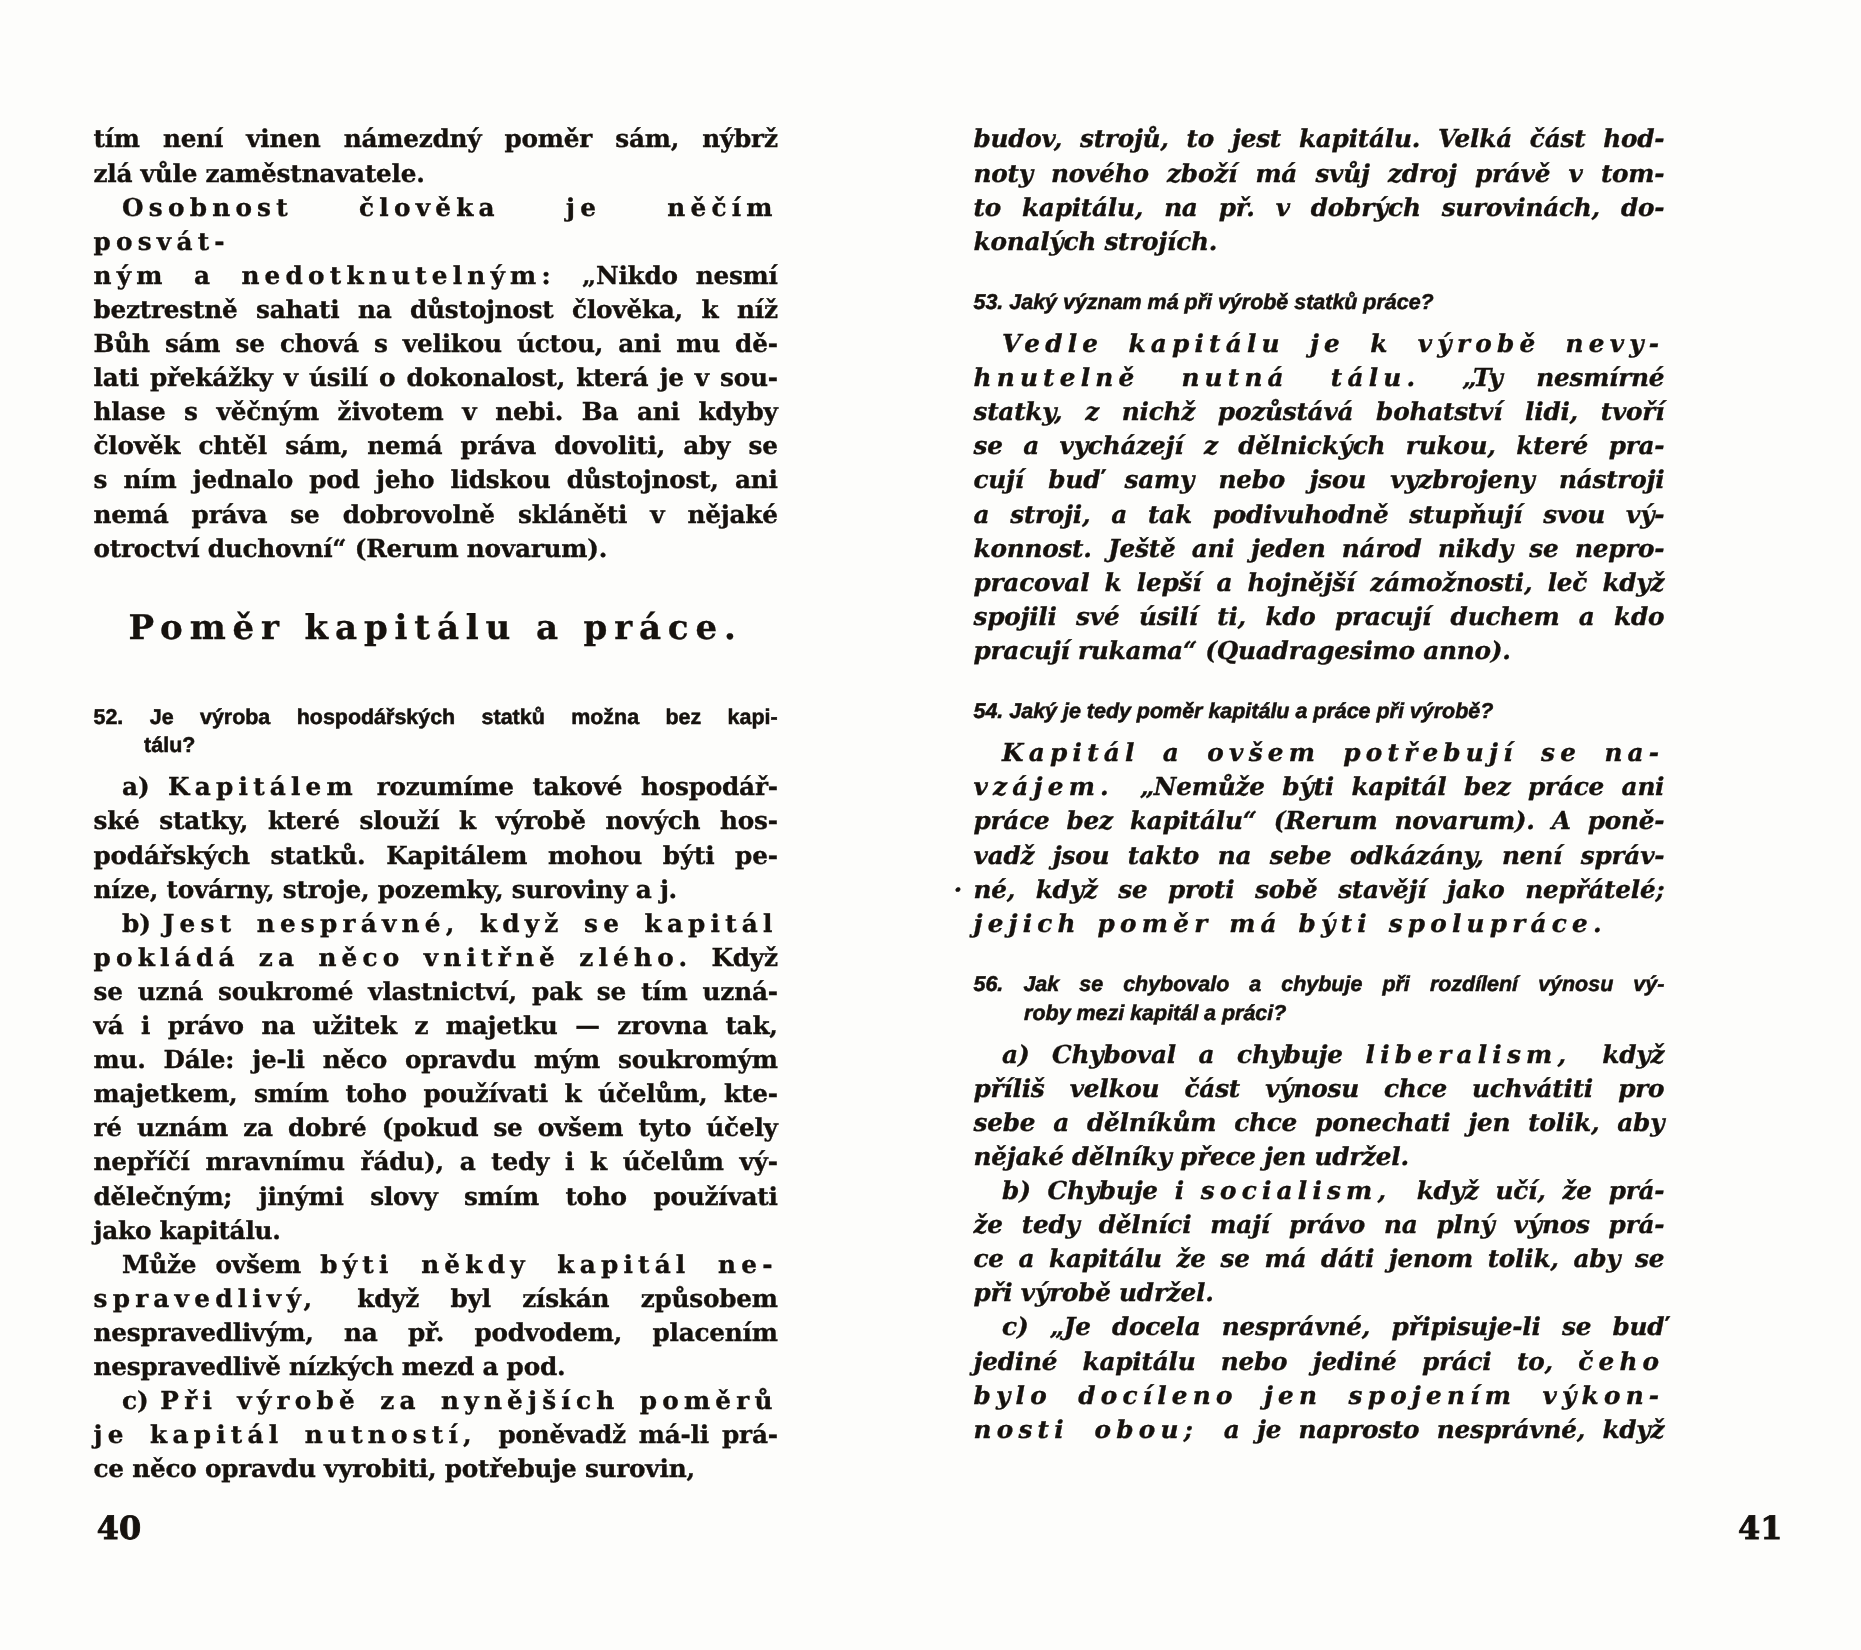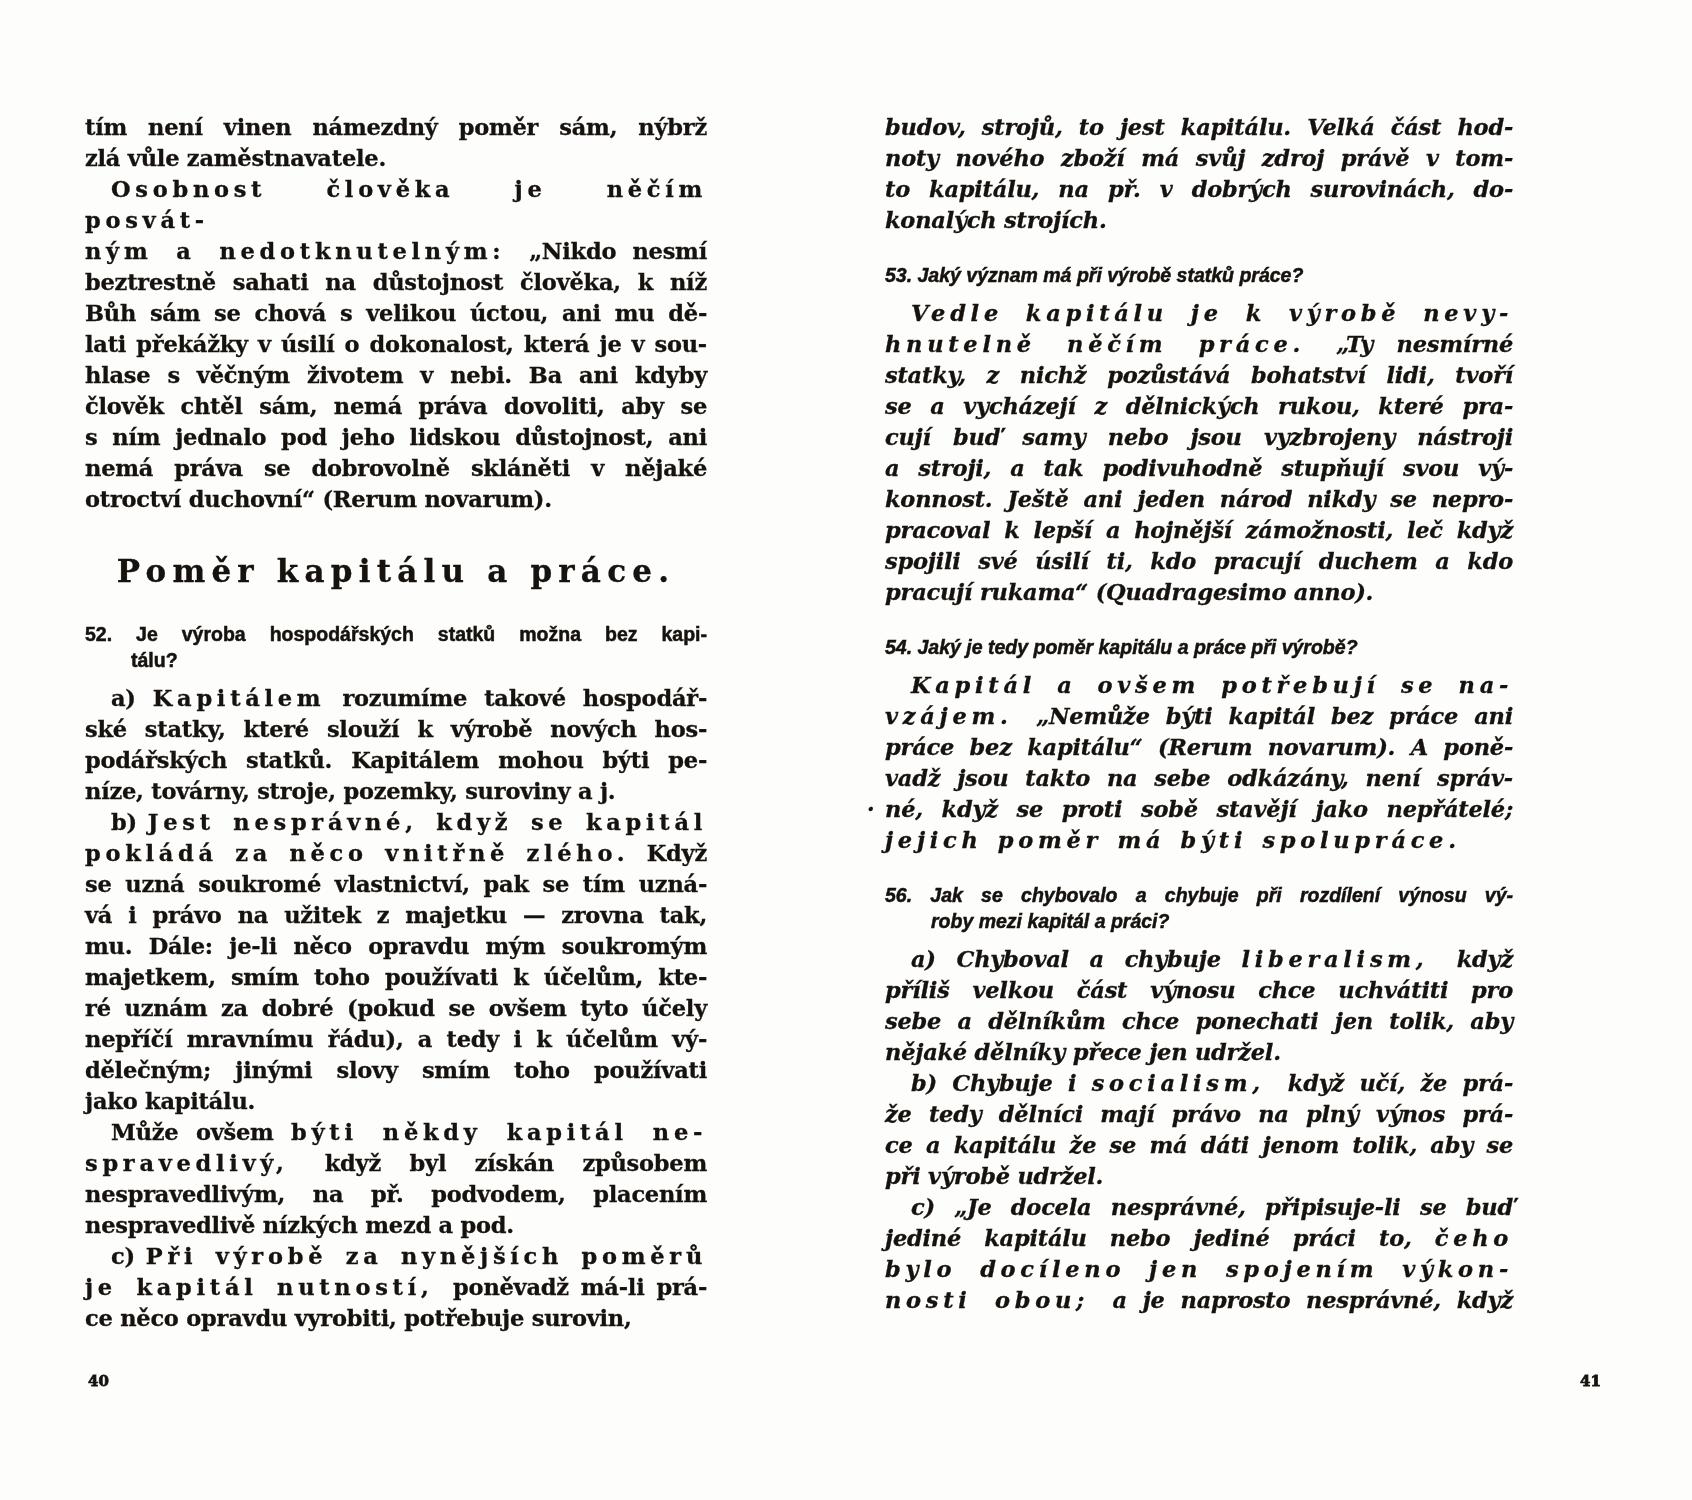--- a/index.html
+++ b/index.html
@@ -14,21 +14,21 @@
     position:absolute;top:112px;
     font-size:22.5px;font-weight:700;line-height:31px;
     letter-spacing:-0.01em;
     -webkit-text-stroke:0.3px #16120e;
   }
   #left-col{left:85px;width:622px;}
   #right-col{left:885px;width:628px;font-style:italic;}
 
   .block{margin:0;}
   .block.para{margin:0;}
-  .block.center{margin:34px 0 28px;}
+  .block.center{margin:34px 0 46px;}
   .block.qhead{margin:26px 0 10px;}
 
   .line{
     text-align:justify;
     text-align-last:justify;
     min-height:31px;
   }
   .line.last{text-align-last:left;}
   .para .line.ind{text-indent:26px;}
 
@@ -53,21 +53,21 @@
   .center .line{
     text-align:center;text-align-last:center;
     font-size:31px;line-height:44px;min-height:44px;
     letter-spacing:0.2em;
     padding:0;text-indent:0;
   }
 
   .page-number{
     position:absolute;top:1372px;
     font-family:"DejaVu Serif", serif;
-    font-size:15px;font-weight:700;
+    font-size:29px;font-weight:700;
     -webkit-text-stroke:0.8px #16120e;
   }
   #page-number-left{left:88px;}
   #page-number-right{left:1580px;text-align:center;}
 </style>
 </head>
 <body>
 
 <div class="page-spread">
   <div id="left-col" class="page-col">
@@ -129,21 +129,21 @@
         <div class="line"><span>budov, strojů, to jest kapitálu. Velká část hod-</span></div>
         <div class="line"><span>noty nového zboží má svůj zdroj právě v tom-</span></div>
         <div class="line"><span>to kapitálu, na př. v dobrých surovinách, do-</span></div>
         <div class="line last"><span>konalých strojích.</span></div>
       </div>
       <div class="block qhead">
         <div class="line last"><span>53. Jaký význam má při výrobě statků práce?</span></div>
       </div>
       <div class="block para">
         <div class="line ind"><span class="sp">Vedle kapitálu je k výrobě nevy-</span></div>
-        <div class="line"><span class="sp">hnutelně něčím práce. </span><span>„Ty nesmírné</span></div>
+        <div class="line"><span class="sp">hnutelně nutná tálu. </span><span>„Ty nesmírné</span></div>
         <div class="line"><span>statky, z nichž pozůstává bohatství lidi, tvoří</span></div>
         <div class="line"><span>se a vycházejí z dělnických rukou, které pra-</span></div>
         <div class="line"><span>cují buď samy nebo jsou vyzbrojeny nástroji</span></div>
         <div class="line"><span>a stroji, a tak podivuhodně stupňují svou vý-</span></div>
         <div class="line"><span>konnost. Ještě ani jeden národ nikdy se nepro-</span></div>
         <div class="line"><span>pracoval k lepší a hojnější zámožnosti, leč když</span></div>
         <div class="line"><span>spojili své úsilí ti, kdo pracují duchem a kdo</span></div>
         <div class="line last"><span>pracují rukama“ (Quadragesimo anno).</span></div>
       </div>
       <div class="block qhead">

